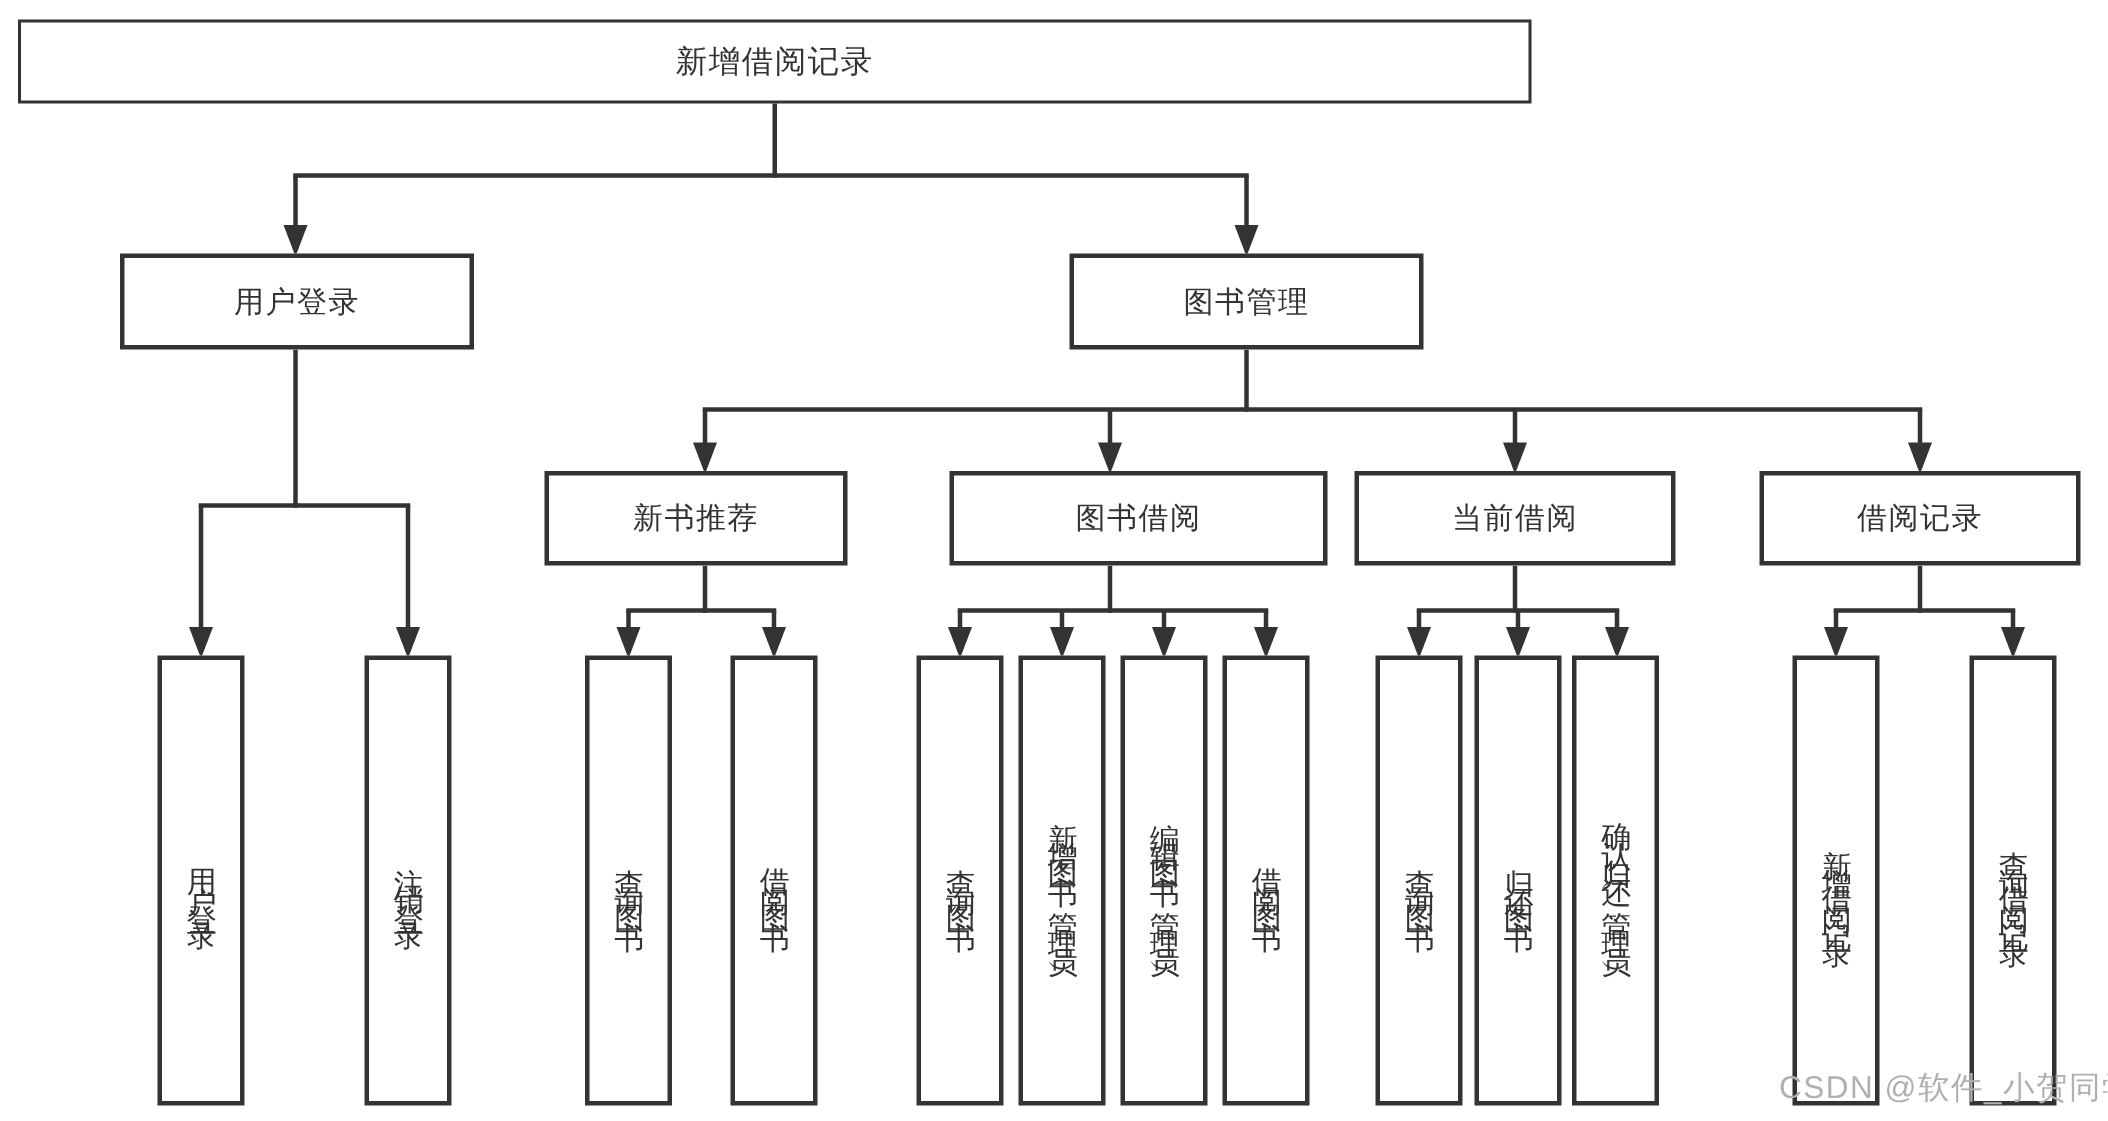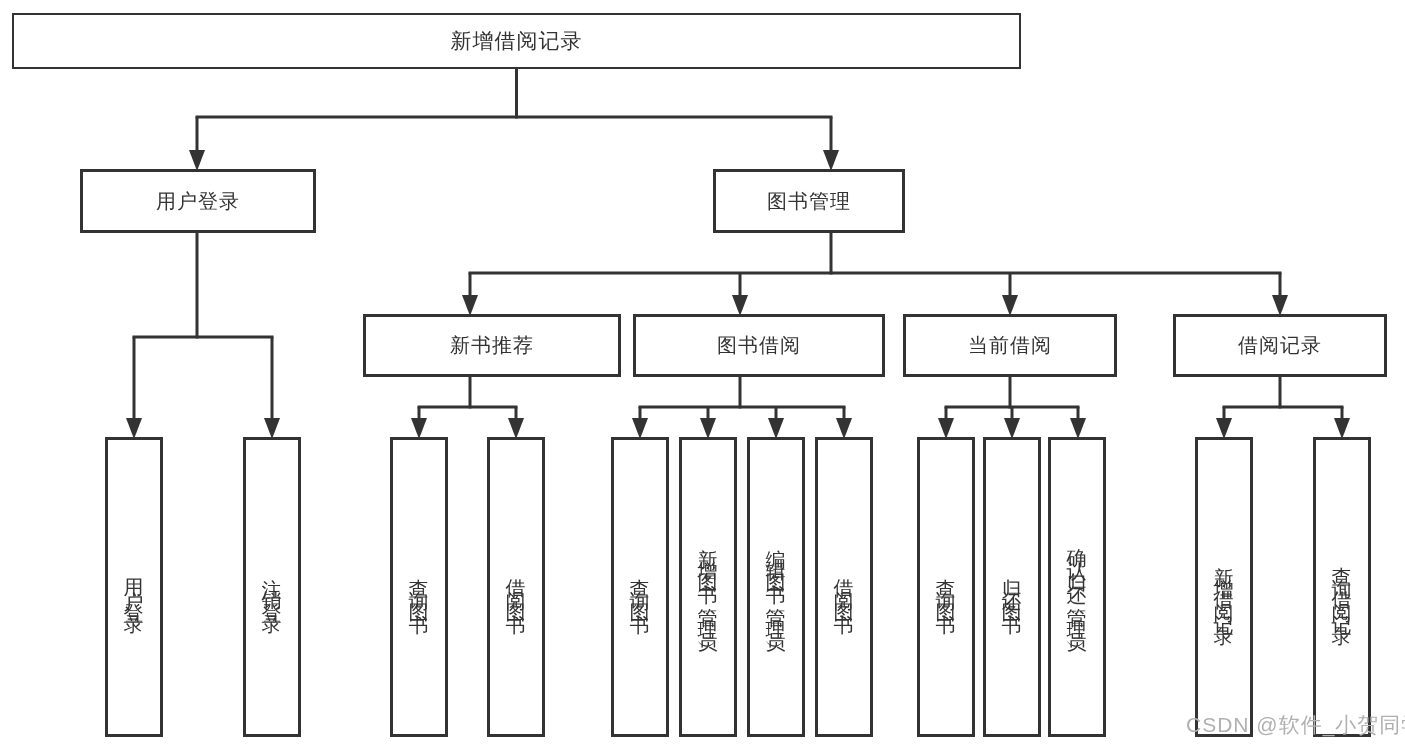--- a/index.html
+++ b/index.html
@@ -141,23 +141,23 @@
       <polygon points="1004,418 1020,418 1012,439"></polygon>
       <polygon points="1070,418 1086,418 1078,439"></polygon>
       <polygon points="1216,418 1232,418 1224,439"></polygon>
       <polygon points="1334,418 1350,418 1342,439"></polygon>
     </g>
   </svg>
 
   <div class="node root" style="left:12px; top:13px; width:1009px; height:56px;">新增借阅记录</div>
 
   <div class="node" style="left:80px; top:169px; width:236px; height:64px;">用户登录</div>
-  <div class="node" style="left:713px; top:169px; width:192px; height:64px;">图书管理</div>
-
-  <div class="node" style="left:363px; top:314px; width:258px; height:63px;">新书推荐</div>
+  <div class="node" style="left:713px; top:169px; width:236px; height:64px;">图书管理</div>
+
+  <div class="node" style="left:363px; top:314px; width:202px; height:63px;">新书推荐</div>
   <div class="node" style="left:633px; top:314px; width:252px; height:63px;">图书借阅</div>
   <div class="node" style="left:903px; top:314px; width:214px; height:63px;text-align:center;">当前借阅</div>
   <div class="node" style="left:1173px; top:314px; width:214px; height:63px;">借阅记录</div>
 
   <div class="leaf" style="left:105px;">
     <span class="vtext">用户登录</span>
   </div>
   <div class="leaf" style="left:243px;">
     <span class="vtext">注销登录</span>
   </div>

